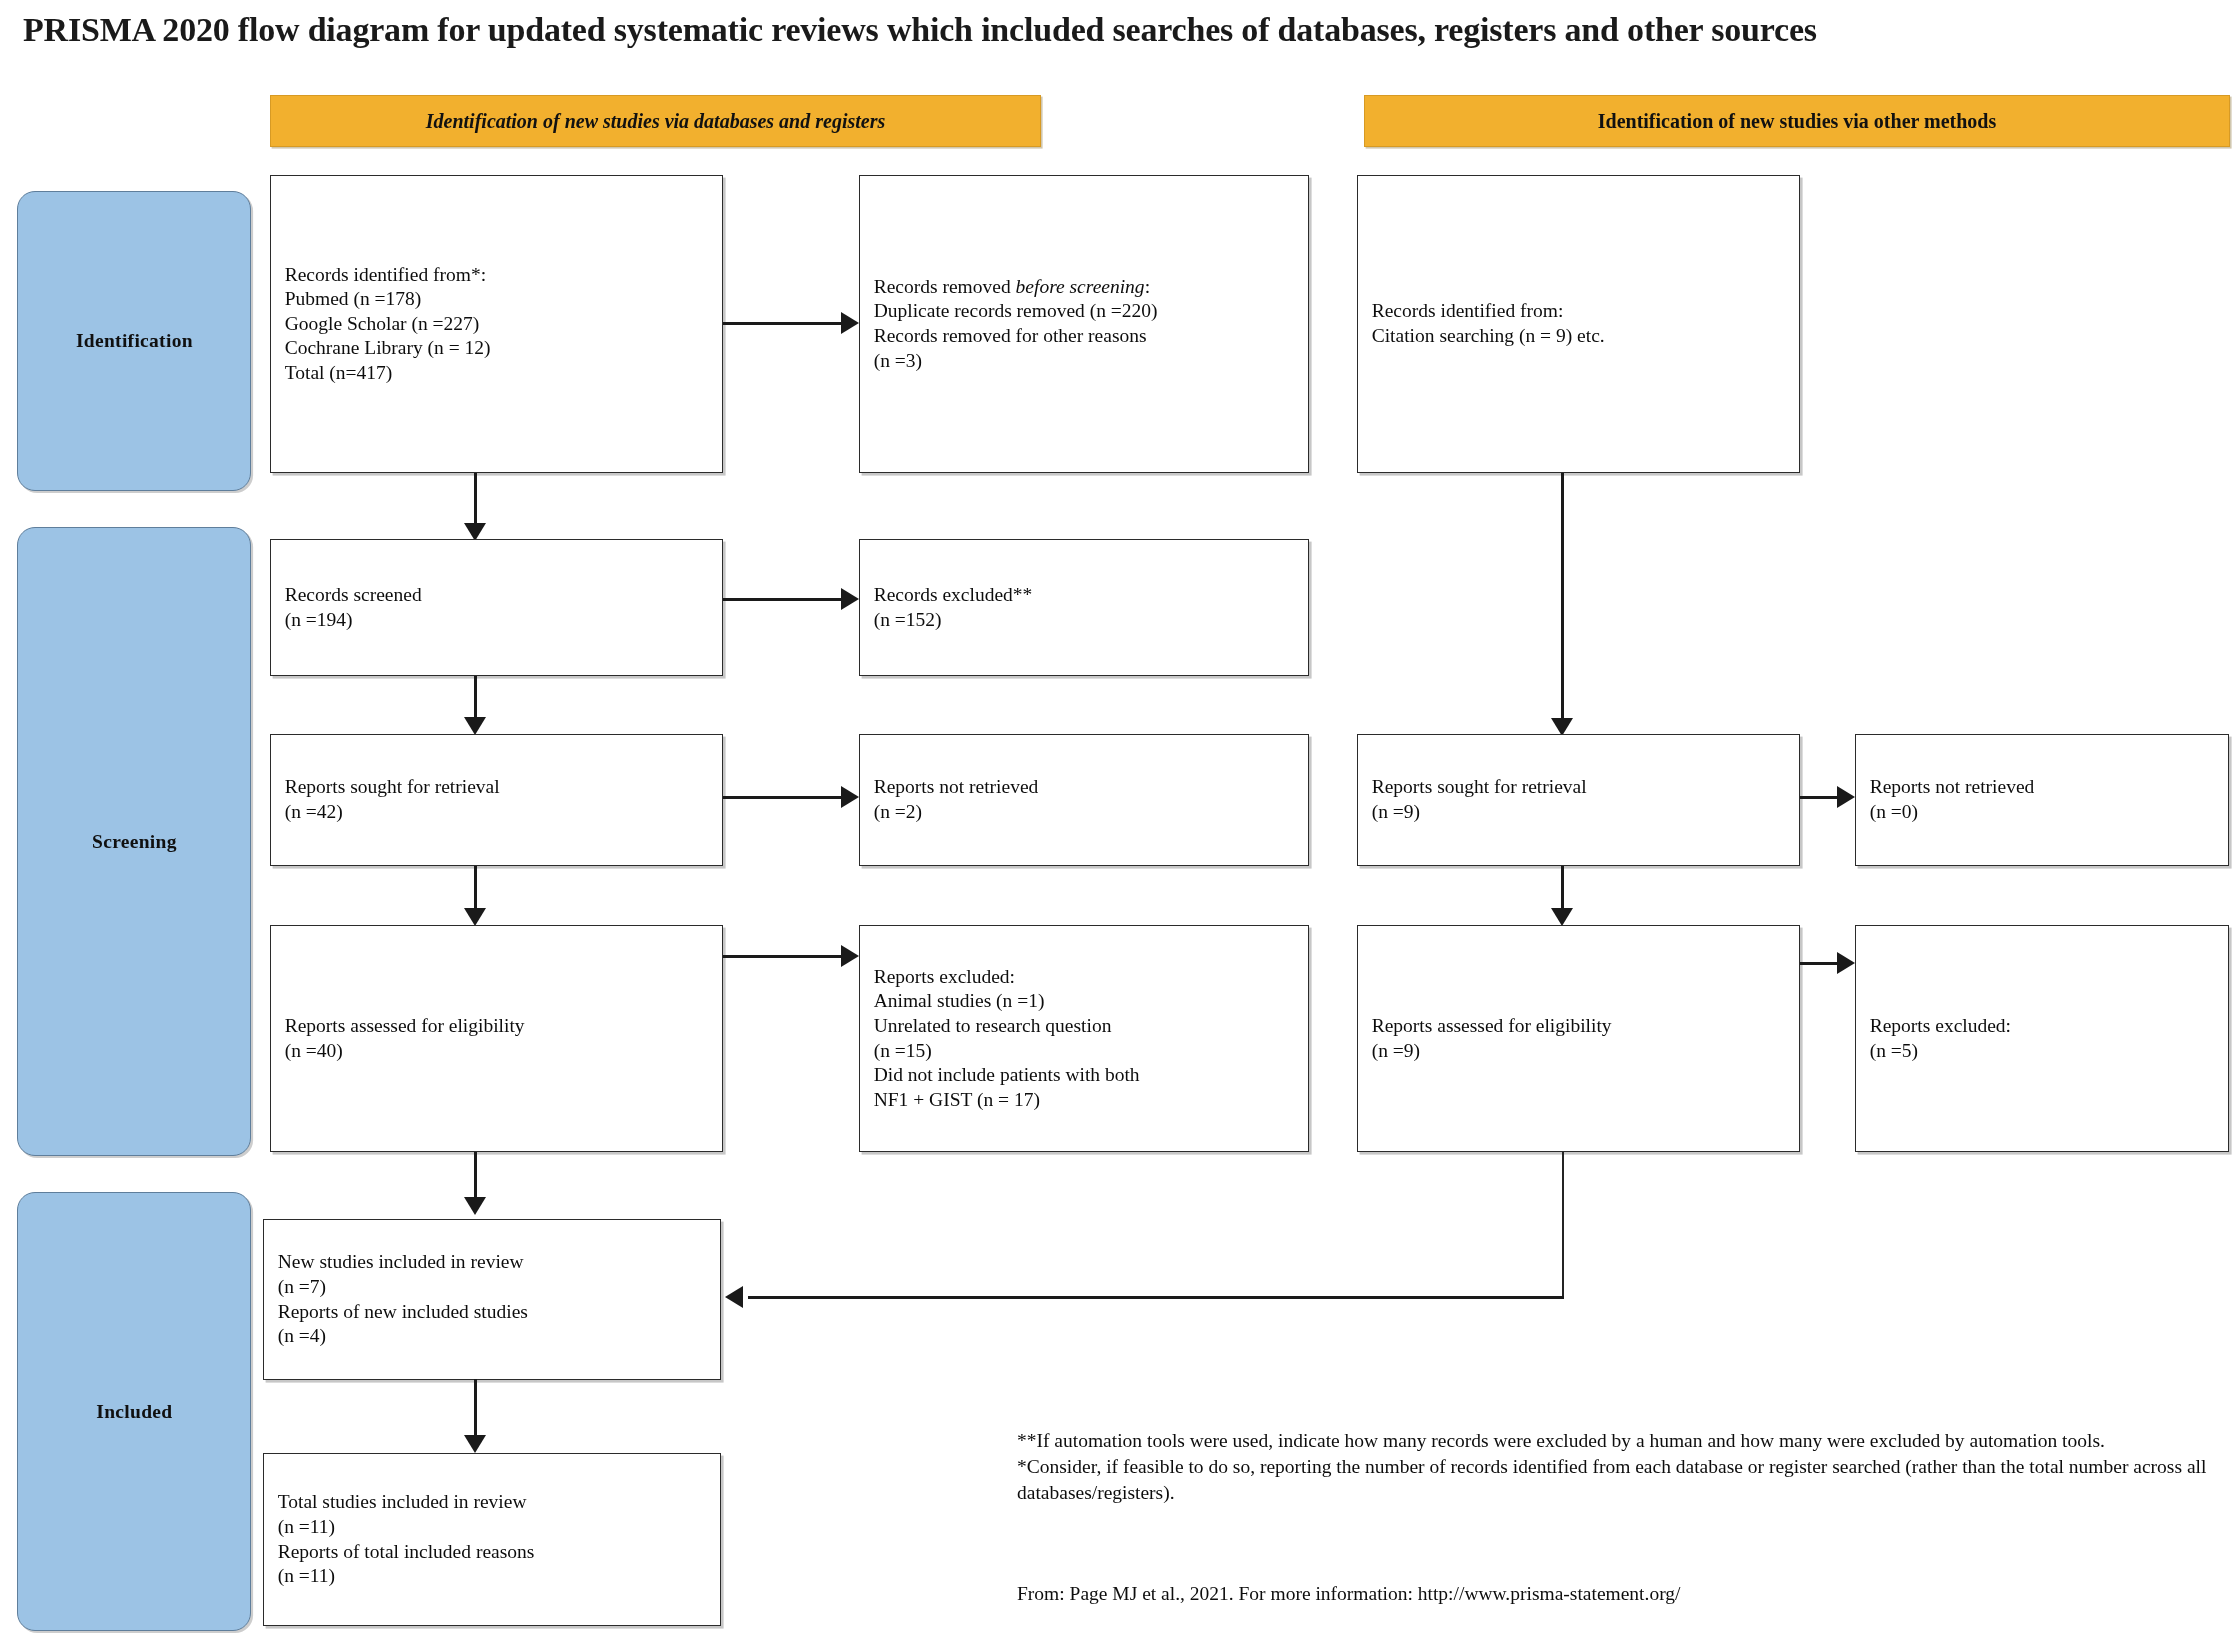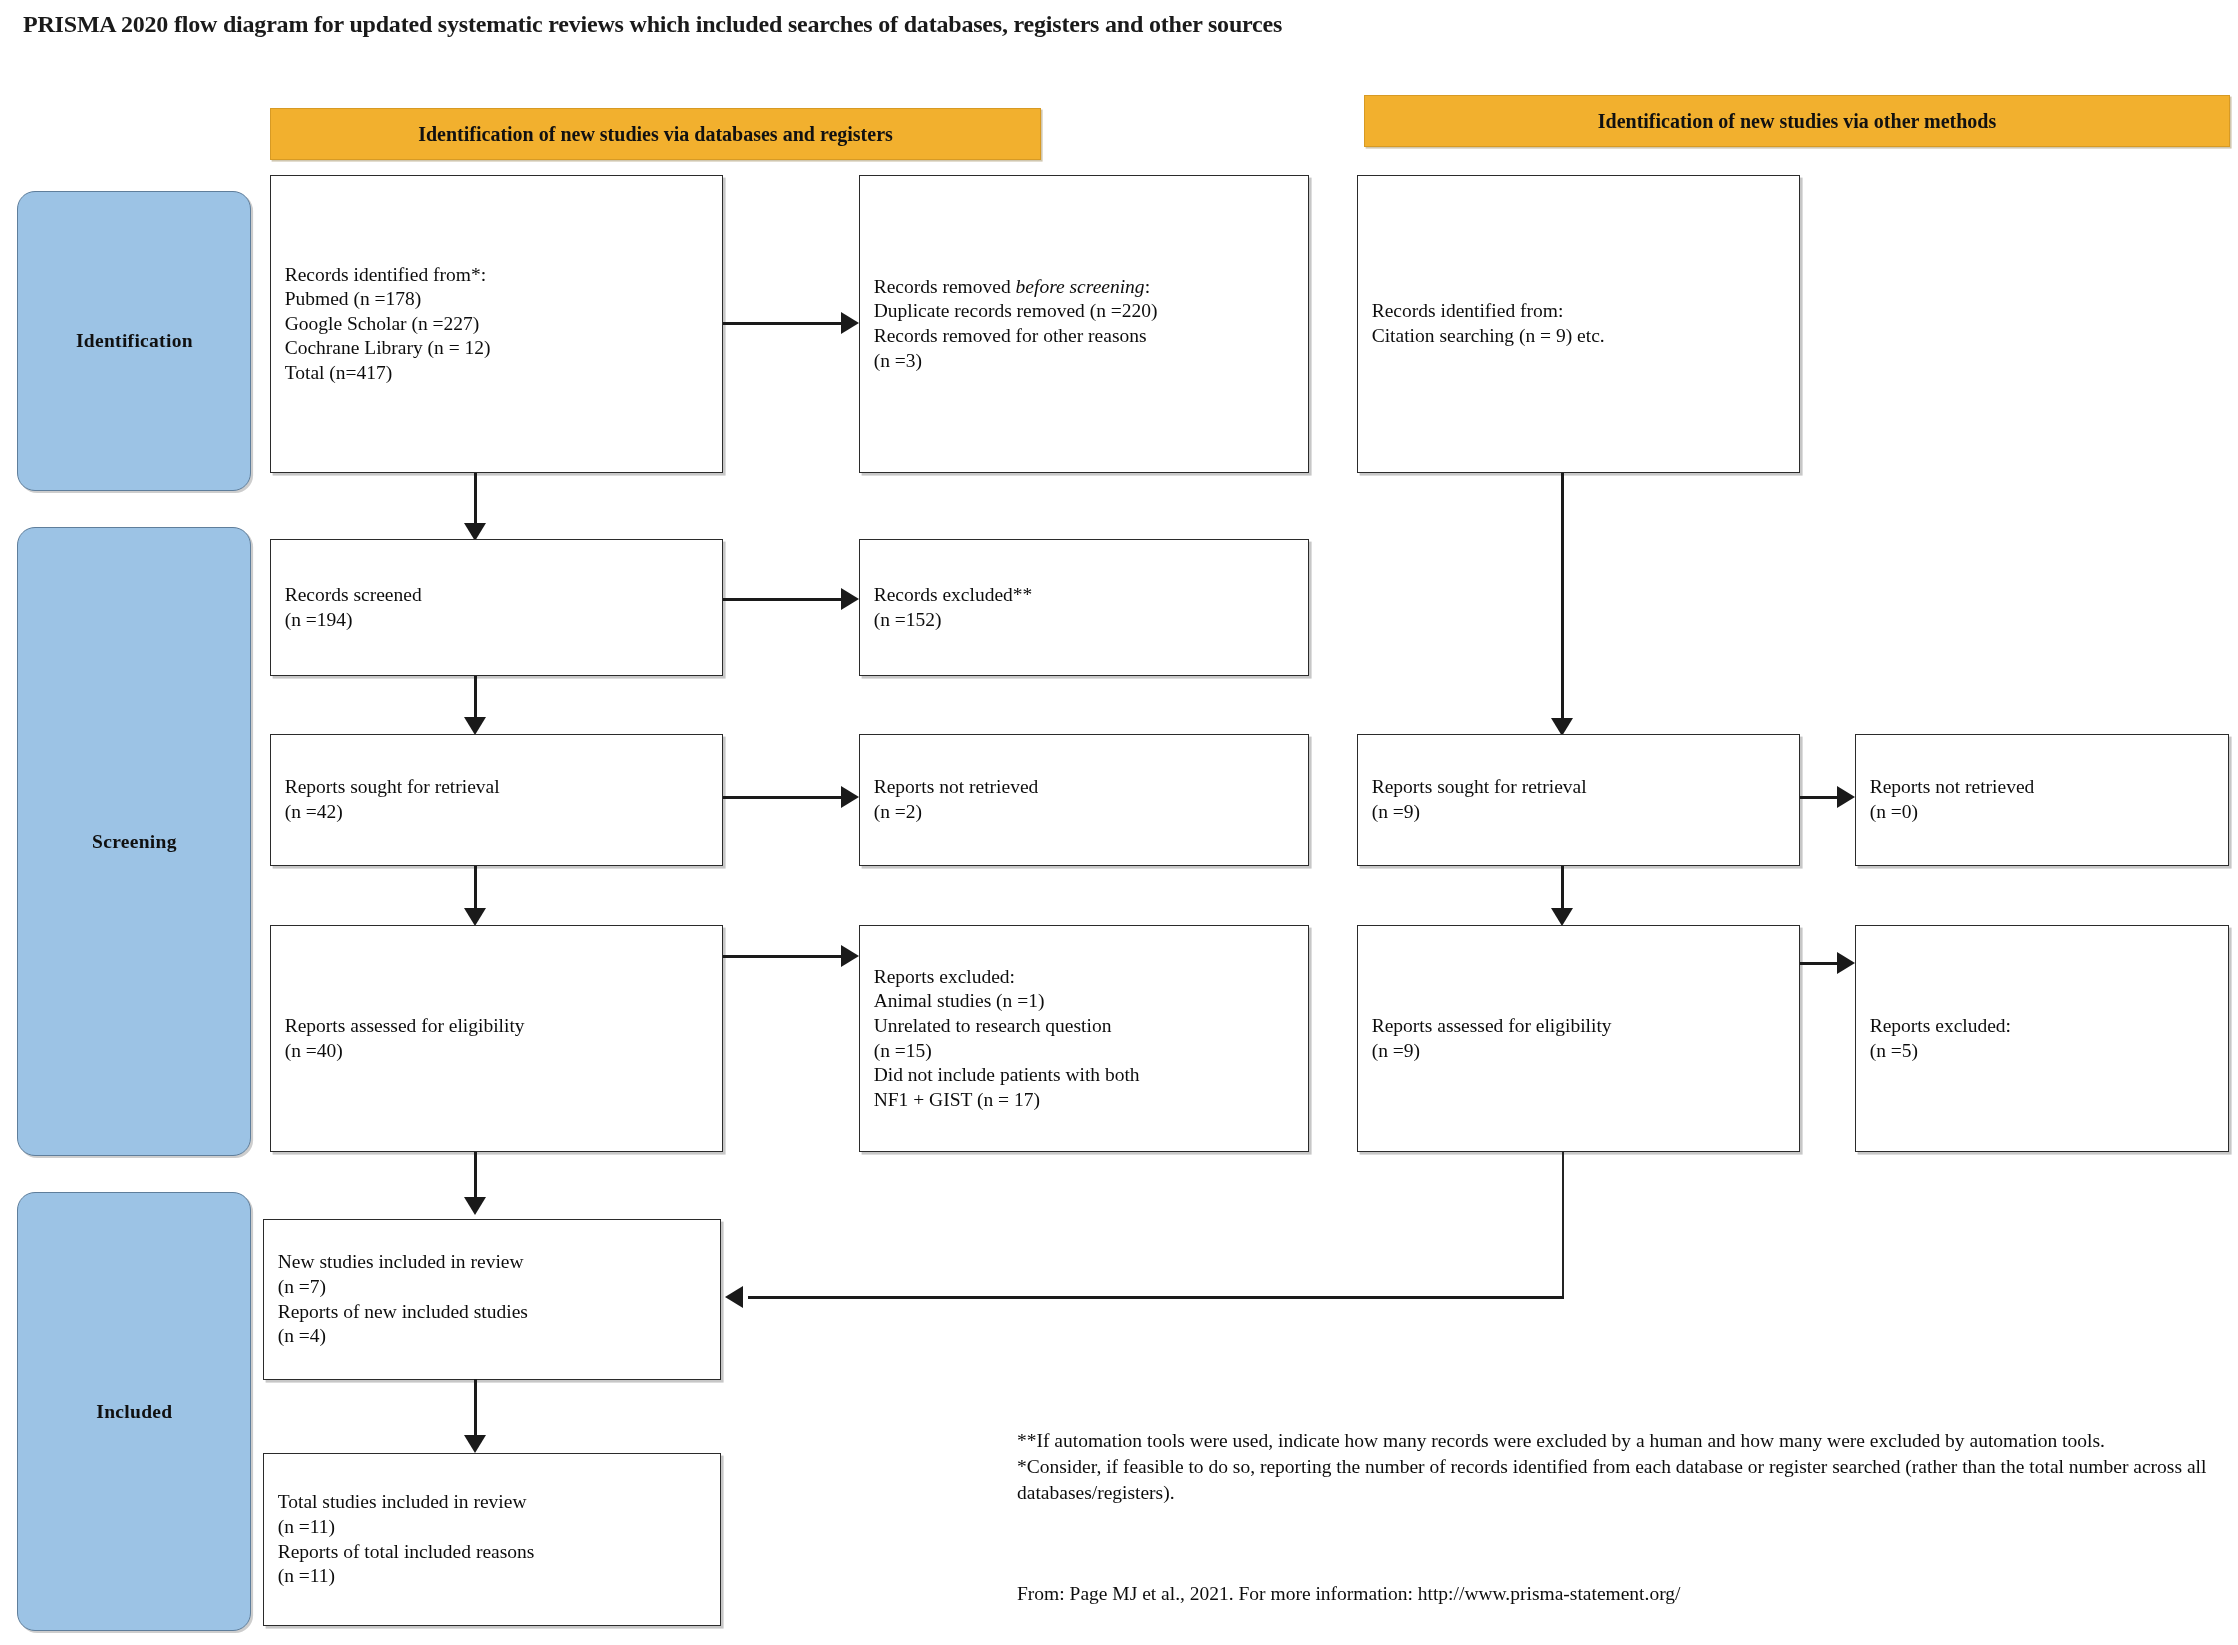--- a/index.html
+++ b/index.html
@@ -17,21 +17,21 @@
     height: 1645px;
     background: #ffffff;
     overflow: hidden;
   }
 
   
   .page-title {
     position: absolute;
     left: 23px;
     top: 10.5px;
-    font-size: 24px;
+    font-size: 34px;
     font-weight: bold;
     color: #1a1a1a;
     letter-spacing: -0.2px;
     white-space: nowrap;
   }
 
   
   .banner {
     position: absolute;
     background: #F2B02E;
@@ -125,21 +125,21 @@
   }
   .footnote p { margin: 0; }
 </style>
 </head>
 <body>
 
 <div id="canvas">
 
   <div class="page-title">PRISMA 2020 flow diagram for updated systematic reviews which included searches of databases, registers and other sources</div>
 
-  <div class="banner" style="left:270px; top:108px; width:769px; height:50px;">
+  <div class="banner" style="left:270px; top:95px; width:769px; height:50px;font-style:italic;">
     <span>Identification of new studies via databases and registers</span>
   </div>
   <div class="banner" style="left:1364px; top:95px; width:864px; height:50px;">
     <span>Identification of new studies via other methods</span>
   </div>
 
   <div class="stage-pill" style="left:17.4px; top:191px; width:232px; height:298px;">
     <span>Identification</span>
   </div>
   <div class="stage-pill" style="left:17.4px; top:527px; width:232px; height:627px;">

